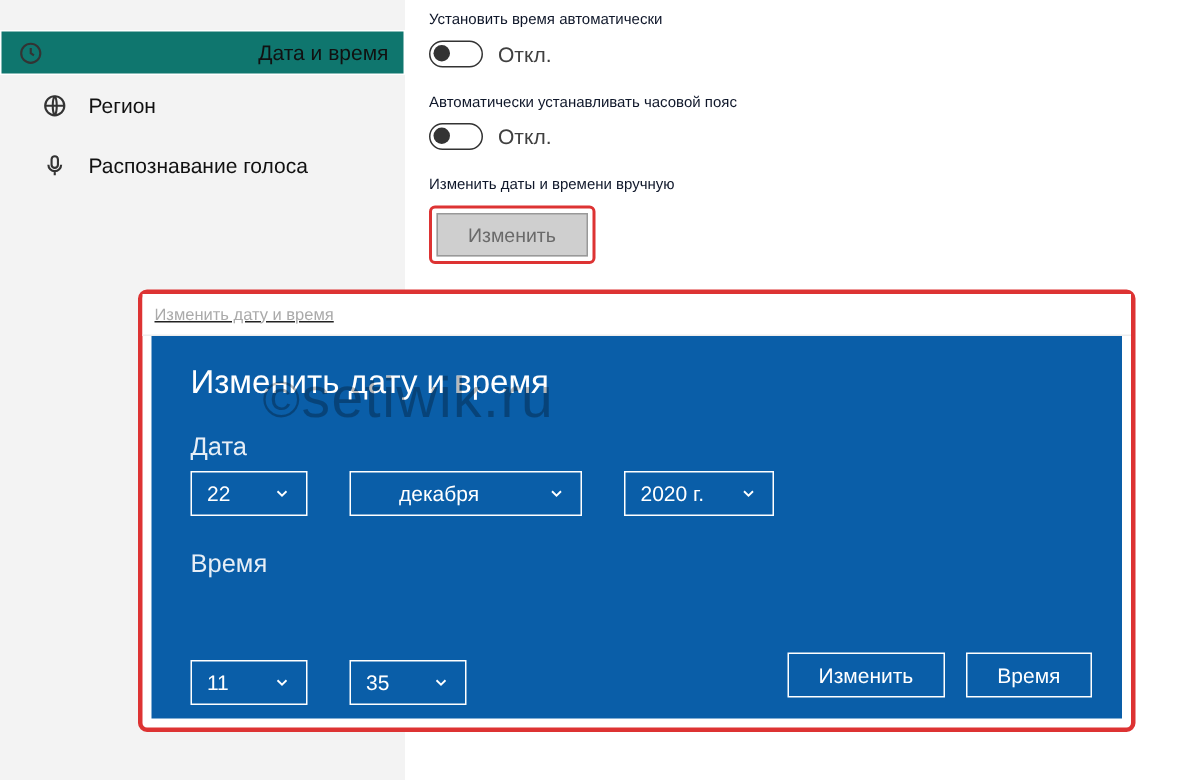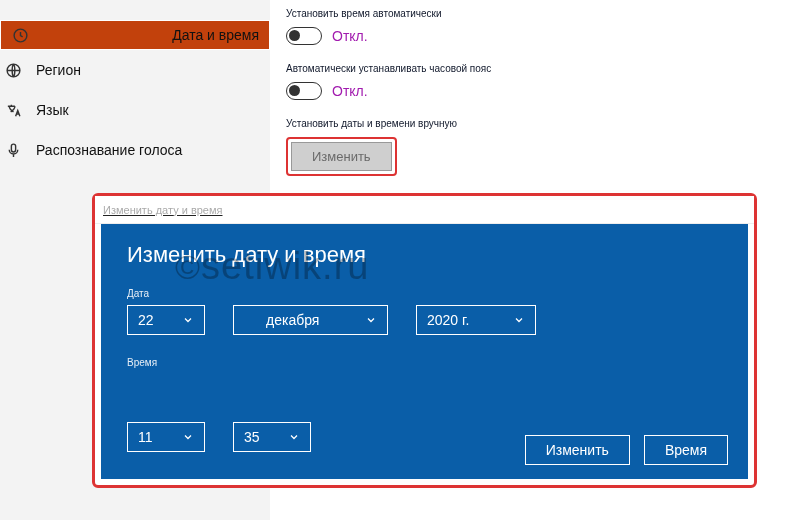--- a/index.html
+++ b/index.html
@@ -1,48 +1,48 @@
 <!DOCTYPE html>
 <html><head>
 <meta charset="utf-8">
 <style>
   * { box-sizing: border-box; }
   html,body { margin:0; padding:0; font-family:"Segoe UI",Arial,sans-serif; font-size:13px; color:#222; background:#fff; }
   .page { width:800px; height:520px; position:relative; overflow:hidden; }
 
   
   .sidebar { position:absolute; left:0; top:0; width:270px; height:100%; background:#f3f3f3; padding-top:20px; }
-  .side-item { display:flex; align-items:center; height:40px; padding:0 12px 0 4px; cursor:pointer; }
-  .side-item.sel { background:#c2410c; }
+  .side-item { display:flex; align-items:center; height:40px; padding:0 12px 0 27px; cursor:pointer; }
+  .side-item.sel { background:#0f766e; }
   .side-item .ic { width:18px; height:18px; display:flex; align-items:center; justify-content:center; margin-right:14px; color:#333; font-size:15px; }
   .side-item .lbl { font-size:14px; color:#111; }
 
   
   .main { position:absolute; left:286px; top:8px; right:10px; }
   .setting-block { margin-bottom:18px; }
   .setting-title { font-size:10px; color:#0f172a; margin-bottom:8px; }
   .toggle-row { display:flex; align-items:center; }
   .toggle { width:36px; height:18px; border:1.5px solid #333; border-radius:9px; position:relative; margin-right:10px; }
   .toggle::after { content:""; position:absolute; left:2px; top:2px; width:11px; height:11px; border-radius:50%; background:#333; }
-  .toggle-lbl { font-size:14px; color:#a21caf; }
+  .toggle-lbl { font-size:14px; color:#404040; }
 
   .change-btn-wrap { display:inline-block; border:2px solid #d33; border-radius:4px; padding:3px; }
   .change-btn { background:#cfcfcf; border:1px solid #999; color:#6a6a6a; font-size:13px; padding:6px 20px; }
 
   
   .modal-area { position:absolute; left:92px; top:193px; width:665px; height:295px; border:3px solid #d33; border-radius:6px; background:#fff;text-decoration:underline; }
   .modal-hdr { height:28px; background:#fff; display:flex; align-items:center; padding:0 8px; font-size:11px; color:#aaa; border-bottom:1px solid #eee; }
   .dialog { position:absolute; left:6px; right:6px; top:28px; bottom:6px; background:#0a5ea8; color:#fff; padding:18px 26px; }
   .dlg-title { font-size:22px; font-weight:300; margin-bottom:20px; }
-  .dlg-label { font-size:10px; color:#e6eef6; margin-bottom:6px; }
+  .dlg-label { font-size:17px; color:#e6eef6; margin-bottom:6px; }
   .row { display:flex; gap:28px; margin-bottom:22px; }
   .sel { height:30px; border:1.5px solid #fff; display:flex; align-items:center; justify-content:space-between; padding:0 10px; color:#fff; font-size:14px; cursor:pointer; }
   .sel.day { width:78px; }
   .sel.month { width:155px;padding-left:32px; }
-  .sel.year { width:120px;align-items:center; }
+  .sel.year { width:100px;align-items:center; }
   .sel.hm { width:78px;margin-top:48px; }
   .chev { width:12px; height:12px; }
   .chev svg { display:block; }
 
   .dlg-btns { position:absolute; right:20px; bottom:14px; display:flex; gap:14px; }
   .dlg-btn { border:1.5px solid #fff; color:#fff; background:transparent; padding:6px 20px; font-size:14px; cursor:pointer; }
 
   
   .wm { position:absolute; left:175px; top:245px; font-size:38px; color:rgba(0,0,0,0.28); pointer-events:none; letter-spacing:1px; z-index:20; }
   .wm .c { font-size:34px; }
@@ -67,28 +67,20 @@
         <svg width="17" height="17" viewBox="0 0 24 24" fill="none" stroke="#333" stroke-width="2">
             <circle cx="12" cy="12" r="9"></circle>
             <path d="M3 12h18M12 3c2.5 3 2.5 15 0 18M12 3c-2.5 3-2.5 15 0 18"></path>
           </svg>
       </span>
       <span class="lbl">Регион</span>
     </div>
     <div class="side-item">
       <span class="ic">
         <svg width="17" height="17" viewBox="0 0 24 24" fill="none" stroke="#333" stroke-width="2">
-            <path d="M4 6h10M9 4v2M6 6c0 4 6 8 6 8M14 6c0 4-6 8-6 8M15 20l3-8 3 8M16.5 17h4"></path>
-          </svg>
-      </span>
-      <span class="lbl">Язык</span>
-    </div>
-    <div class="side-item">
-      <span class="ic">
-        <svg width="17" height="17" viewBox="0 0 24 24" fill="none" stroke="#333" stroke-width="2">
             <rect x="9" y="3" width="6" height="11" rx="3"></rect>
             <path d="M6 11a6 6 0 0 0 12 0M12 17v4"></path>
           </svg>
       </span>
       <span class="lbl">Распознавание голоса</span>
     </div>
   </div>
 
   <div class="main">
     <div class="setting-block">
@@ -99,21 +91,21 @@
       </div>
     </div>
     <div class="setting-block">
       <div class="setting-title">Автоматически устанавливать часовой пояс</div>
       <div class="toggle-row">
         <div class="toggle"></div>
         <div class="toggle-lbl">Откл.</div>
       </div>
     </div>
     <div class="setting-block">
-      <div class="setting-title">Установить даты и времени вручную</div>
+      <div class="setting-title">Изменить даты и времени вручную</div>
       <span class="change-btn-wrap">
         <button class="change-btn">Изменить</button>
       </span>
     </div>
   </div>
 
   <div class="modal-area">
     <div class="modal-hdr">Изменить дату и время</div>
     <div class="dialog">
       <div class="dlg-title">Изменить дату и время</div>

